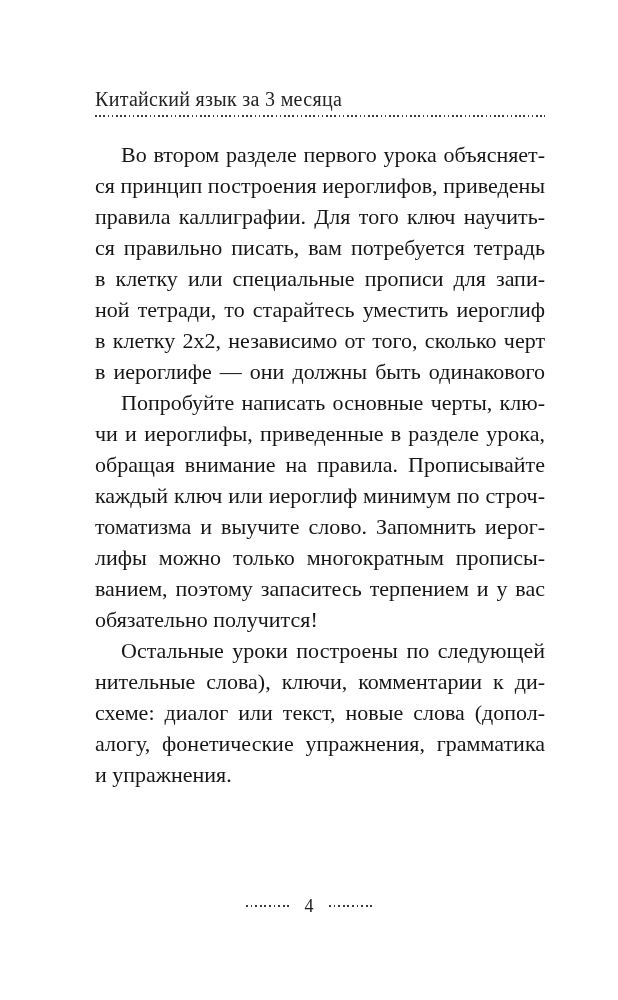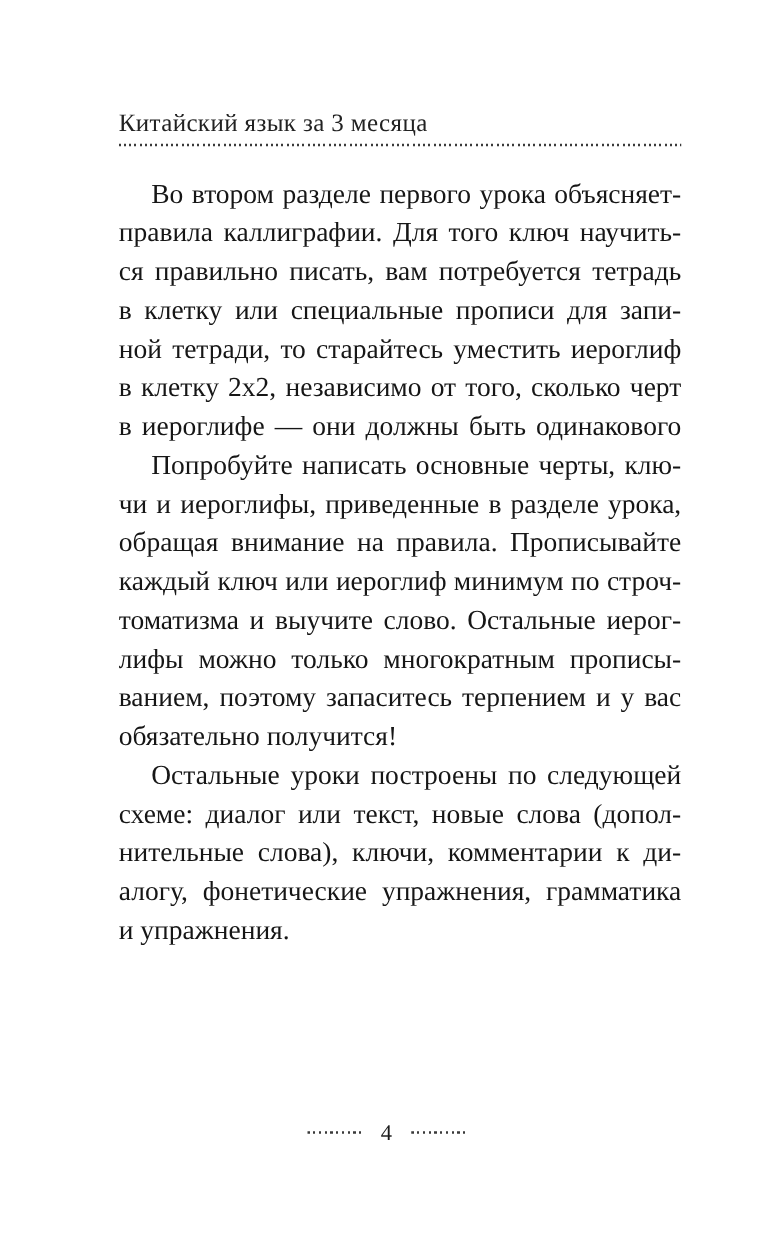--- a/index.html
+++ b/index.html
@@ -82,41 +82,42 @@
 <div class="page">
 
   <div class="running-header">
     <div class="title">Китайский язык за 3 месяца</div>
     <div class="dotted-rule"></div>
   </div>
 
   <div class="page-body">
       <div class="paragraph">
         <div class="line para-start">Во втором разделе первого урока объясняет-</div>
+        <div class="line">ся принцип построения иероглифов, приведены</div>
         <div class="line">правила каллиграфии. Для того ключ научить-</div>
         <div class="line">ся правильно писать, вам потребуется тетрадь</div>
         <div class="line">в клетку или специальные прописи для запи-</div>
         <div class="line">ной тетради, то старайтесь уместить иероглиф</div>
         <div class="line">в клетку 2х2, независимо от того, сколько черт</div>
         <div class="line">в иероглифе — они должны быть одинакового</div>
       </div>
       <div class="paragraph">
         <div class="line para-start">Попробуйте написать основные черты, клю-</div>
         <div class="line">чи и иероглифы, приведенные в разделе урока,</div>
         <div class="line">обращая внимание на правила. Прописывайте</div>
         <div class="line">каждый ключ или иероглиф минимум по строч-</div>
-        <div class="line">томатизма и выучите слово. Остальные иерог-</div>
+        <div class="line">томатизма и выучите слово. Запомнить иерог-</div>
         <div class="line">лифы можно только многократным прописы-</div>
         <div class="line">ванием, поэтому запаситесь терпением и у вас</div>
         <div class="line para-end">обязательно получится!</div>
       </div>
       <div class="paragraph">
         <div class="line para-start">Остальные уроки построены по следующей</div>
+        <div class="line">нительные слова), ключи, комментарии к ди-</div>
         <div class="line">схеме: диалог или текст, новые слова (допол-</div>
-        <div class="line">нительные слова), ключи, комментарии к ди-</div>
         <div class="line">алогу, фонетические упражнения, грамматика</div>
         <div class="line para-end">и упражнения.</div>
       </div>
     </div>
 
   <div class="page-footer">
     <div class="dotted-rule"></div>
     <div class="page-number">4</div>
     <div class="dotted-rule"></div>
   </div>

